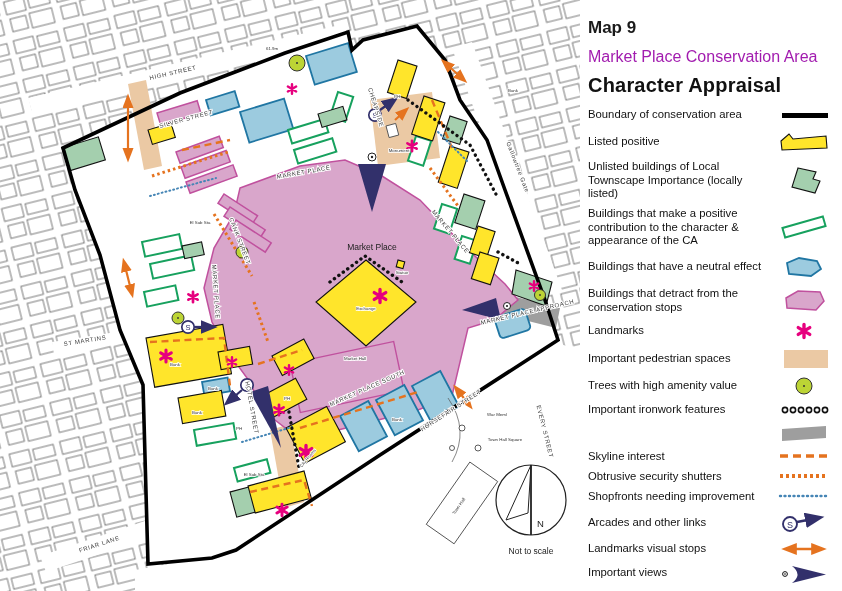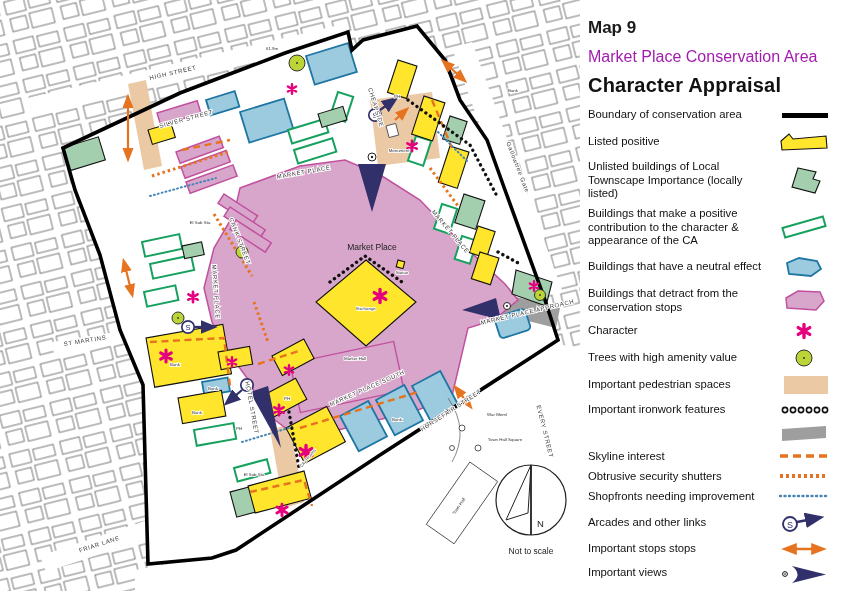--- a/index.html
+++ b/index.html
@@ -365,43 +365,43 @@
   </div>
   <div class="lrow">
     <span class="ltext">Buildings that detract from the conservation stops</span>
     <span class="lswatch">
       <svg width="56" height="28">
           <polygon class="b-det" stroke-width="2.8" points="10,11 22,4 44,5 48,14 40,23 11,21"></polygon>
         </svg>
     </span>
   </div>
   <div class="lrow">
-    <span class="ltext">Character</span>
+    <span class="ltext">Landmarks</span>
     <span class="lswatch">
       <svg width="56" height="20">
           <g transform="translate(28 10) scale(1.25)">
             <path d="M0,-5.2V5.2M-4.6,-2.7L4.6,2.7M-4.6,2.7L4.6,-2.7" stroke="#E6007E" stroke-width="2.7" stroke-linecap="round" fill="none"></path>
           </g>
         </svg>
     </span>
   </div>
   <div class="lrow">
+    <span class="ltext">Important pedestrian spaces</span>
+    <span class="lswatch">
+      <svg width="56" height="22">
+          <rect x="8" y="2" width="44" height="18" class="tan"></rect>
+        </svg>
+    </span>
+  </div>
+  <div class="lrow">
     <span class="ltext">Trees with high amenity value</span>
     <span class="lswatch">
       <svg width="56" height="20">
           <circle class="tree" cx="28" cy="10" r="8"></circle>
           <circle cx="28" cy="10" r="1" fill="#333"></circle>
-        </svg>
-    </span>
-  </div>
-  <div class="lrow">
-    <span class="ltext">Important pedestrian spaces</span>
-    <span class="lswatch">
-      <svg width="56" height="22">
-          <rect x="8" y="2" width="44" height="18" class="tan"></rect>
         </svg>
     </span>
   </div>
   <div class="lrow">
     <span class="ltext">Important ironwork features</span>
     <span class="lswatch">
       <svg width="56" height="14">
           <g fill="#fff" stroke="#111" stroke-width="1.6">
             <circle cx="9" cy="7" r="2.6"></circle>
             <circle cx="17" cy="7" r="2.6"></circle>
@@ -453,21 +453,21 @@
               <path d="M0,0L7.5,3L0,6Z" fill="#32306B"></path>
             </marker>
           </defs>
         <line x1="21" y1="12" x2="42" y2="8" stroke="#32306B" stroke-width="2.6" marker-end="url(#mNl)"></line>
         <circle cx="14" cy="14" r="7" fill="#fff" stroke="#32306B" stroke-width="1.9"></circle>
         <text x="14" y="17.5" text-anchor="middle" font-size="9" fill="#32306B" font-family="Liberation Sans, sans-serif">S</text>
       </svg>
     </span>
   </div>
   <div class="lrow">
-    <span class="ltext">Important stops stops</span>
+    <span class="ltext">Landmarks visual stops</span>
     <span class="lswatch">
       <svg width="56" height="14">
         <defs>
             <marker id="mOl" markerWidth="8" markerHeight="8" refX="4.5" refY="2.5" orient="auto-start-reverse">
               <path d="M0,0L6.5,2.5L0,5Z" fill="#E5731F"></path>
             </marker>
           </defs>
         <line x1="10" y1="7" x2="46" y2="7" stroke="#E5731F" stroke-width="2.4" marker-start="url(#mOl)" marker-end="url(#mOl)"></line>
       </svg>
     </span>

